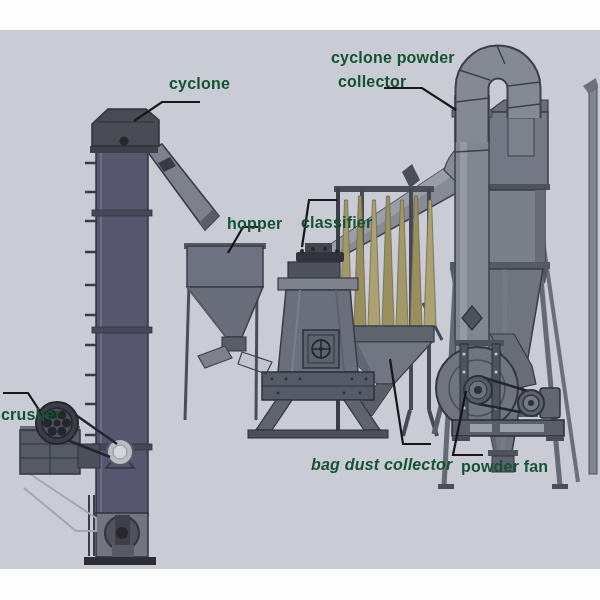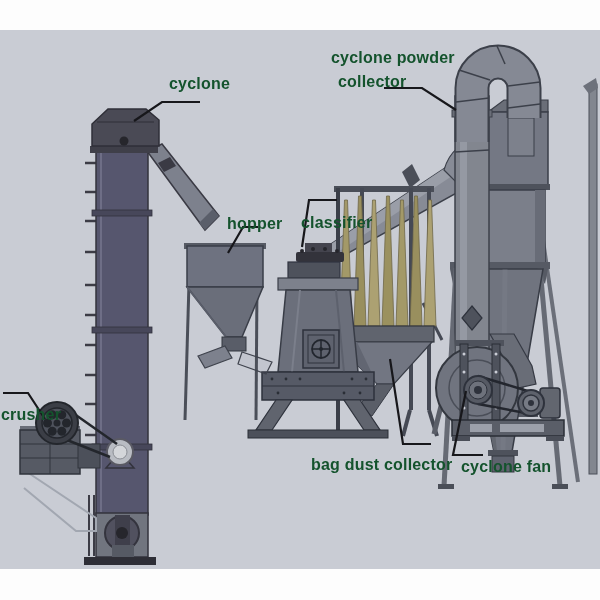--- a/index.html
+++ b/index.html
@@ -261,15 +261,15 @@
       <polyline points="466,391 453,455 483,455"></polyline>
     </g>
   </svg>
 
   <div class="lbl" style="left:169px;top:75px;">cyclone</div>
   <div class="lbl" style="left:331px;top:49px;">cyclone powder</div>
   <div class="lbl" style="left:338px;top:73px;">collector</div>
   <div class="lbl" style="left:227px;top:203px;margin-top:12px;">hopper</div>
   <div class="lbl" style="left:301px;top:176px;margin-top:38px;">classifier</div>
   <div class="lbl" style="left:1px;top:370px;margin-top:36px;">crusher</div>
-  <div class="lbl" style="left:311px;top:456px;">bag dust collector</div>
-  <div class="lbl" style="left:461px;top:458px;">cyclone fan</div>
+  <div class="lbl" style="left:311px;top:456px;font-style:italic;">bag dust collector</div>
+  <div class="lbl" style="left:461px;top:458px;">powder fan</div>
 </div>
 
 </body></html>

